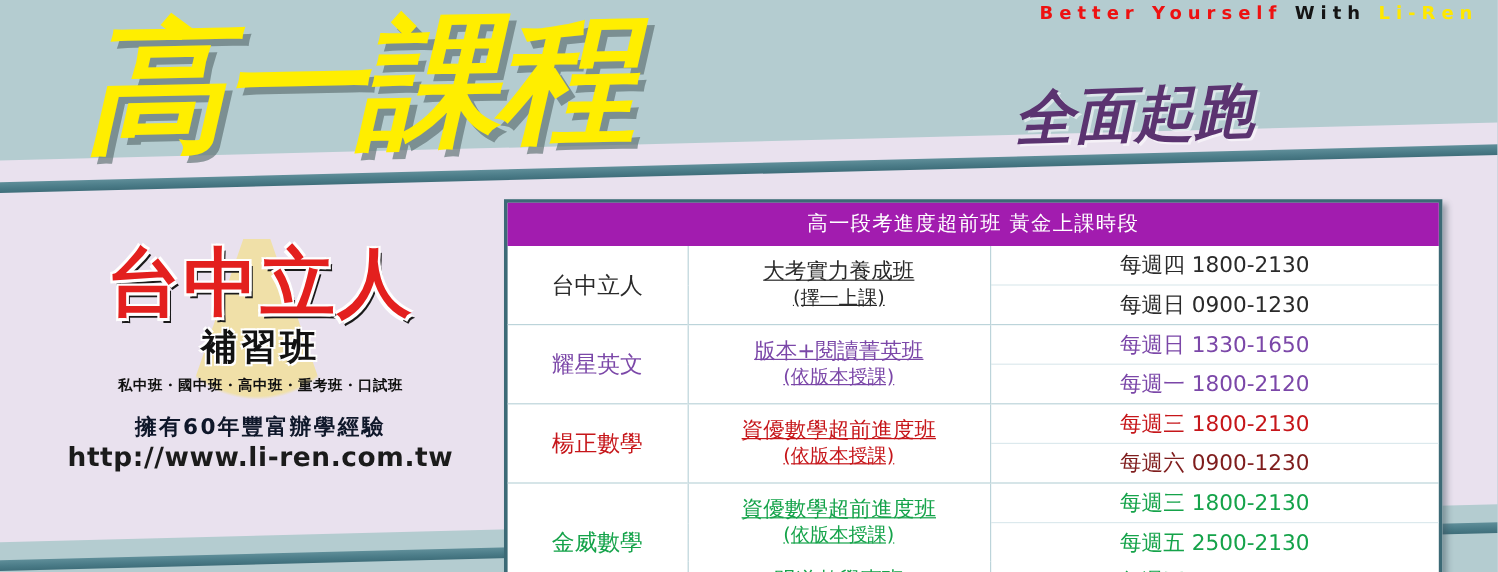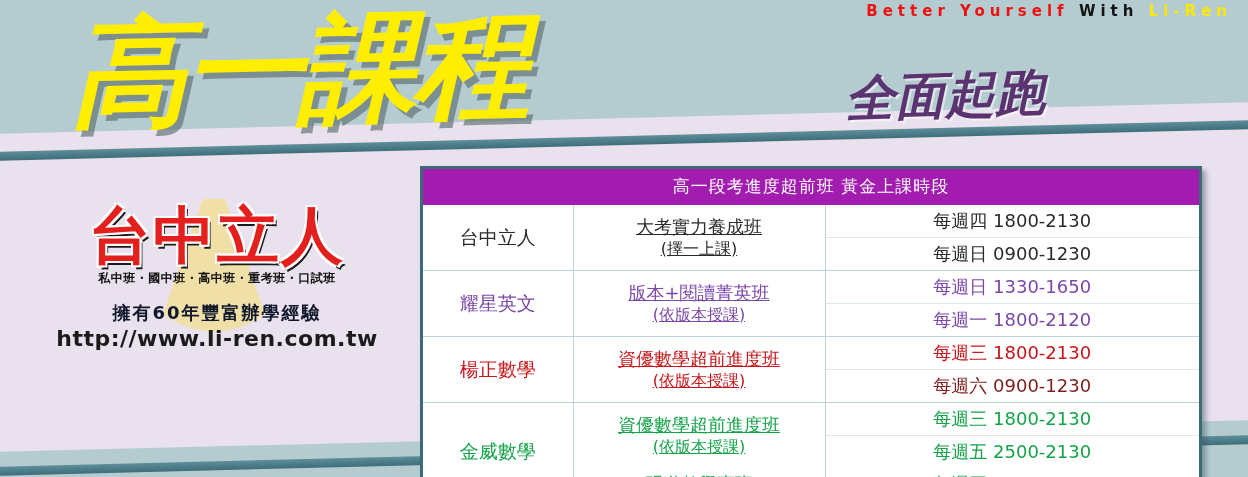--- a/index.html
+++ b/index.html
@@ -136,20 +136,21 @@
     <span class="tag-black">With</span>
     <span class="tag-yellow">Li-Ren</span>
   </div>
 
   <div class="headline">高一課程</div>
   <div class="subhead">全面起跑</div>
 
   <div class="logo">
     <div class="sunburst"></div>
     <div class="logo-main">台中立人</div>
+    <div class="logo-sub">補習班</div>
     <div class="logo-classes">私中班・國中班・高中班・重考班・口試班</div>
     <div class="logo-exp">擁有60年豐富辦學經驗</div>
     <div class="logo-url">http://www.li-ren.com.tw</div>
   </div>
 
   <div class="table-wrap">
     <table class="sched">
       <colgroup>
           <col class="c1">
           <col class="c2">

